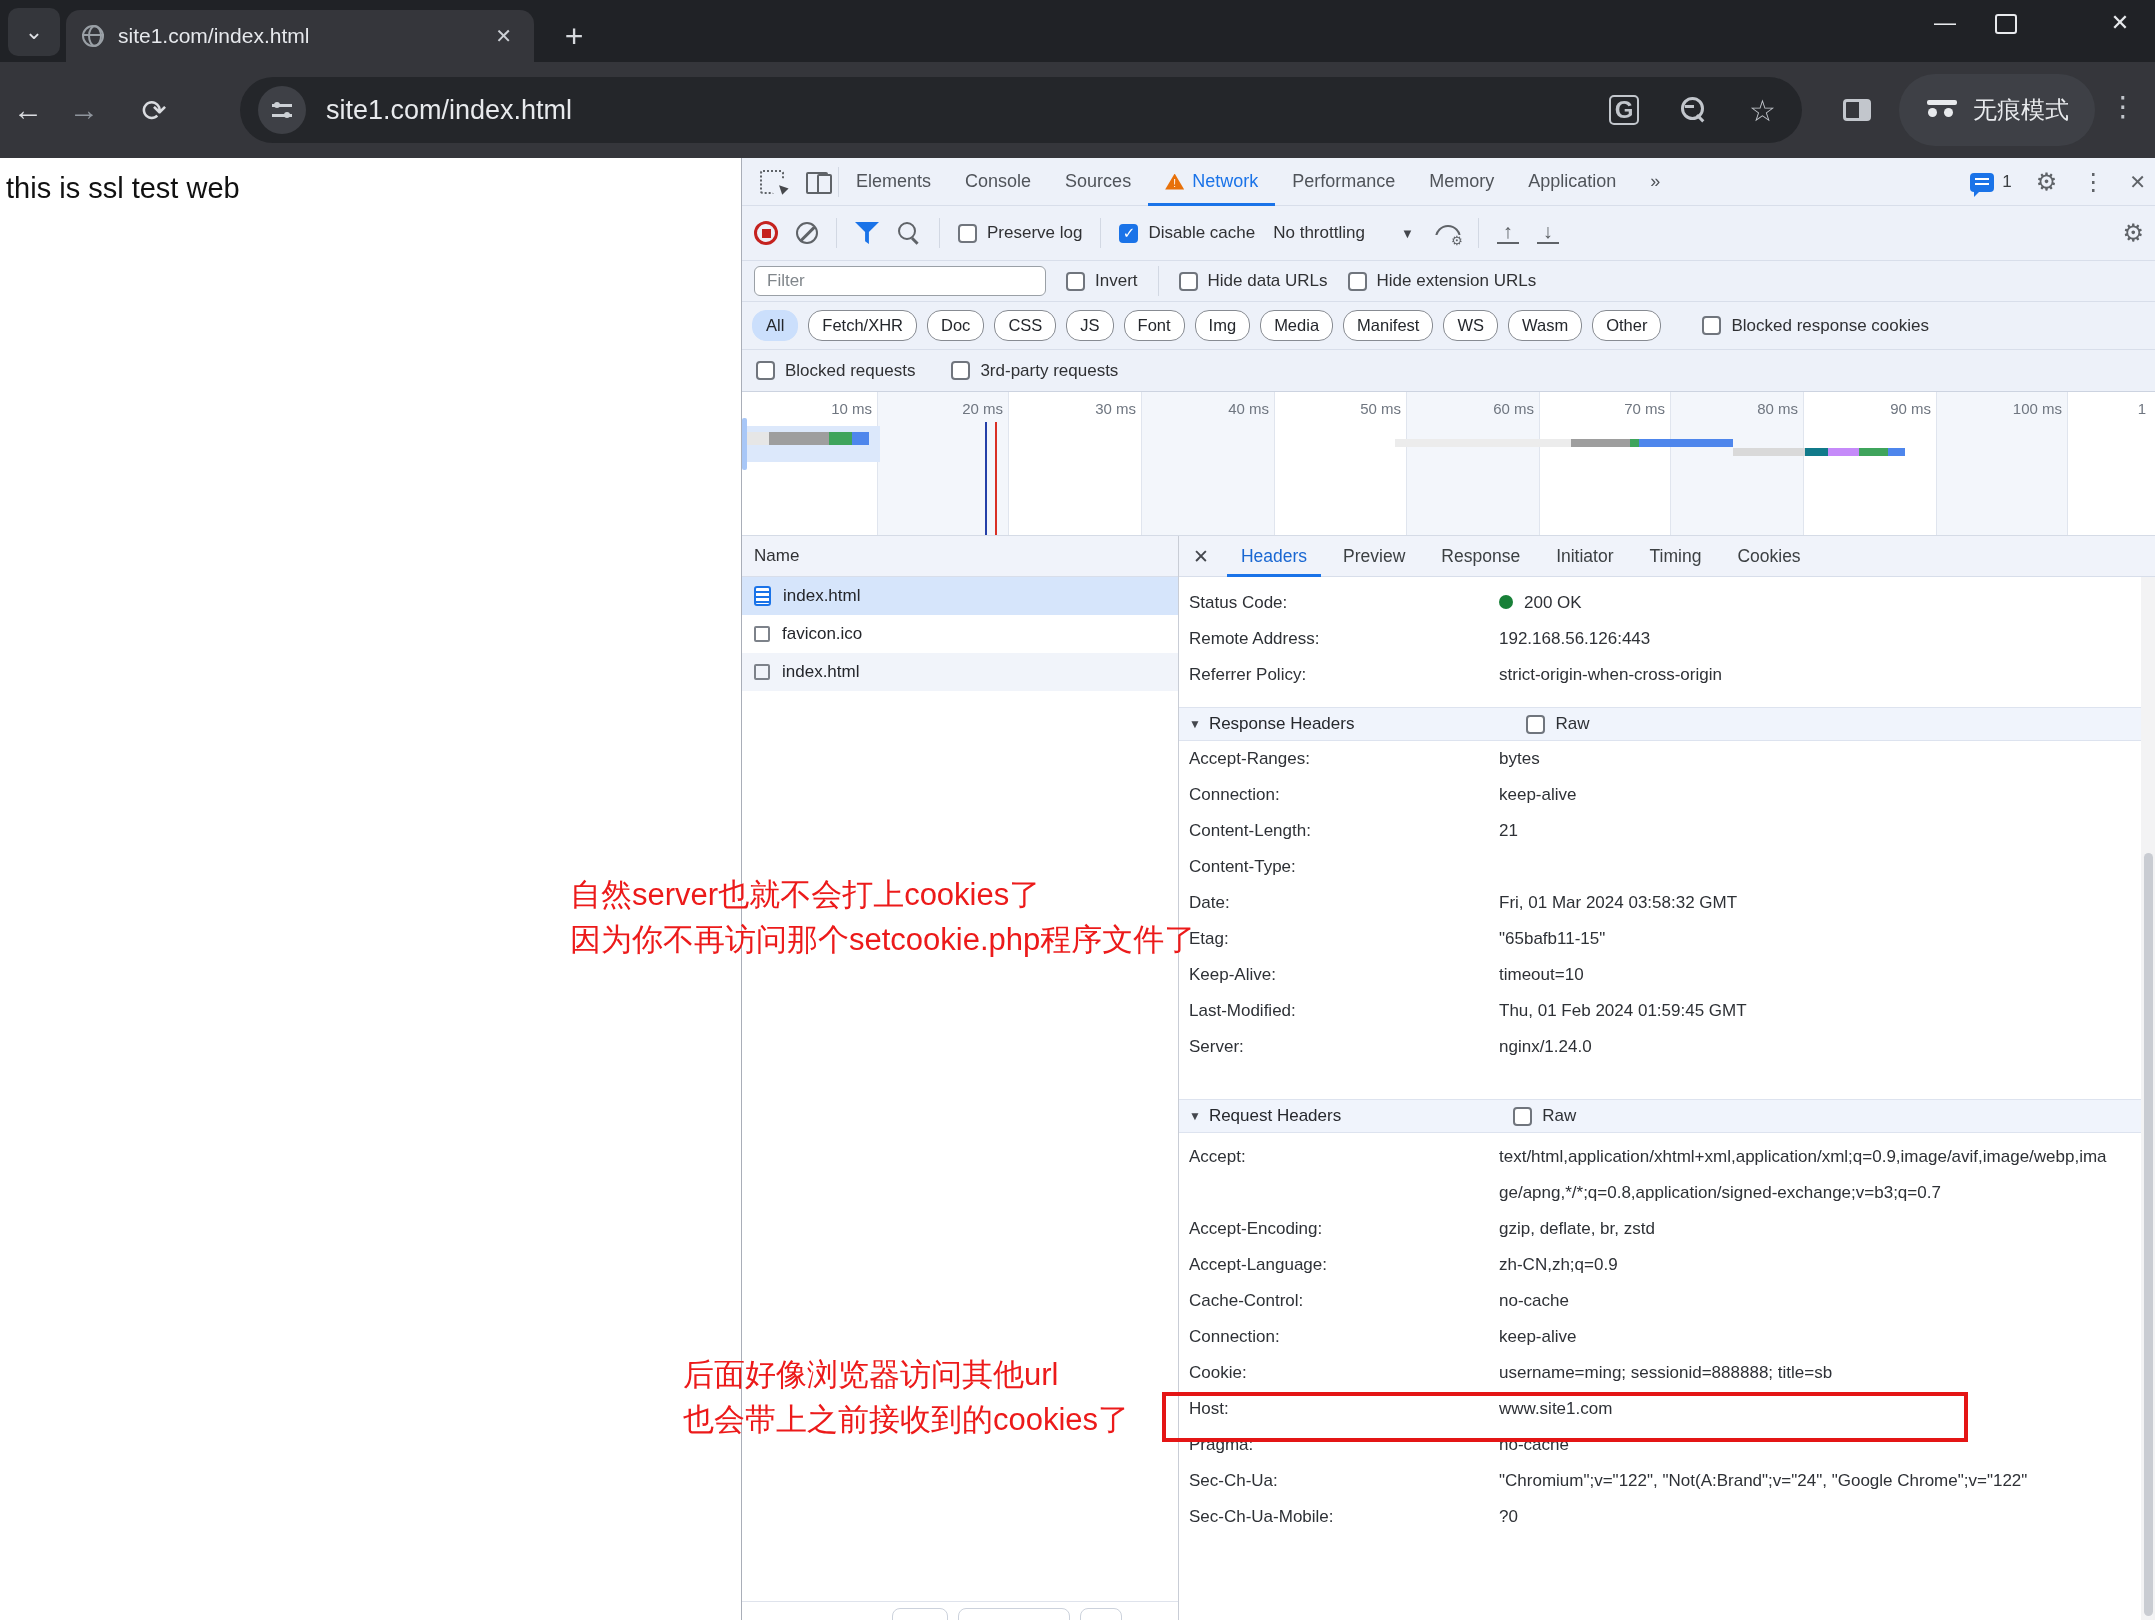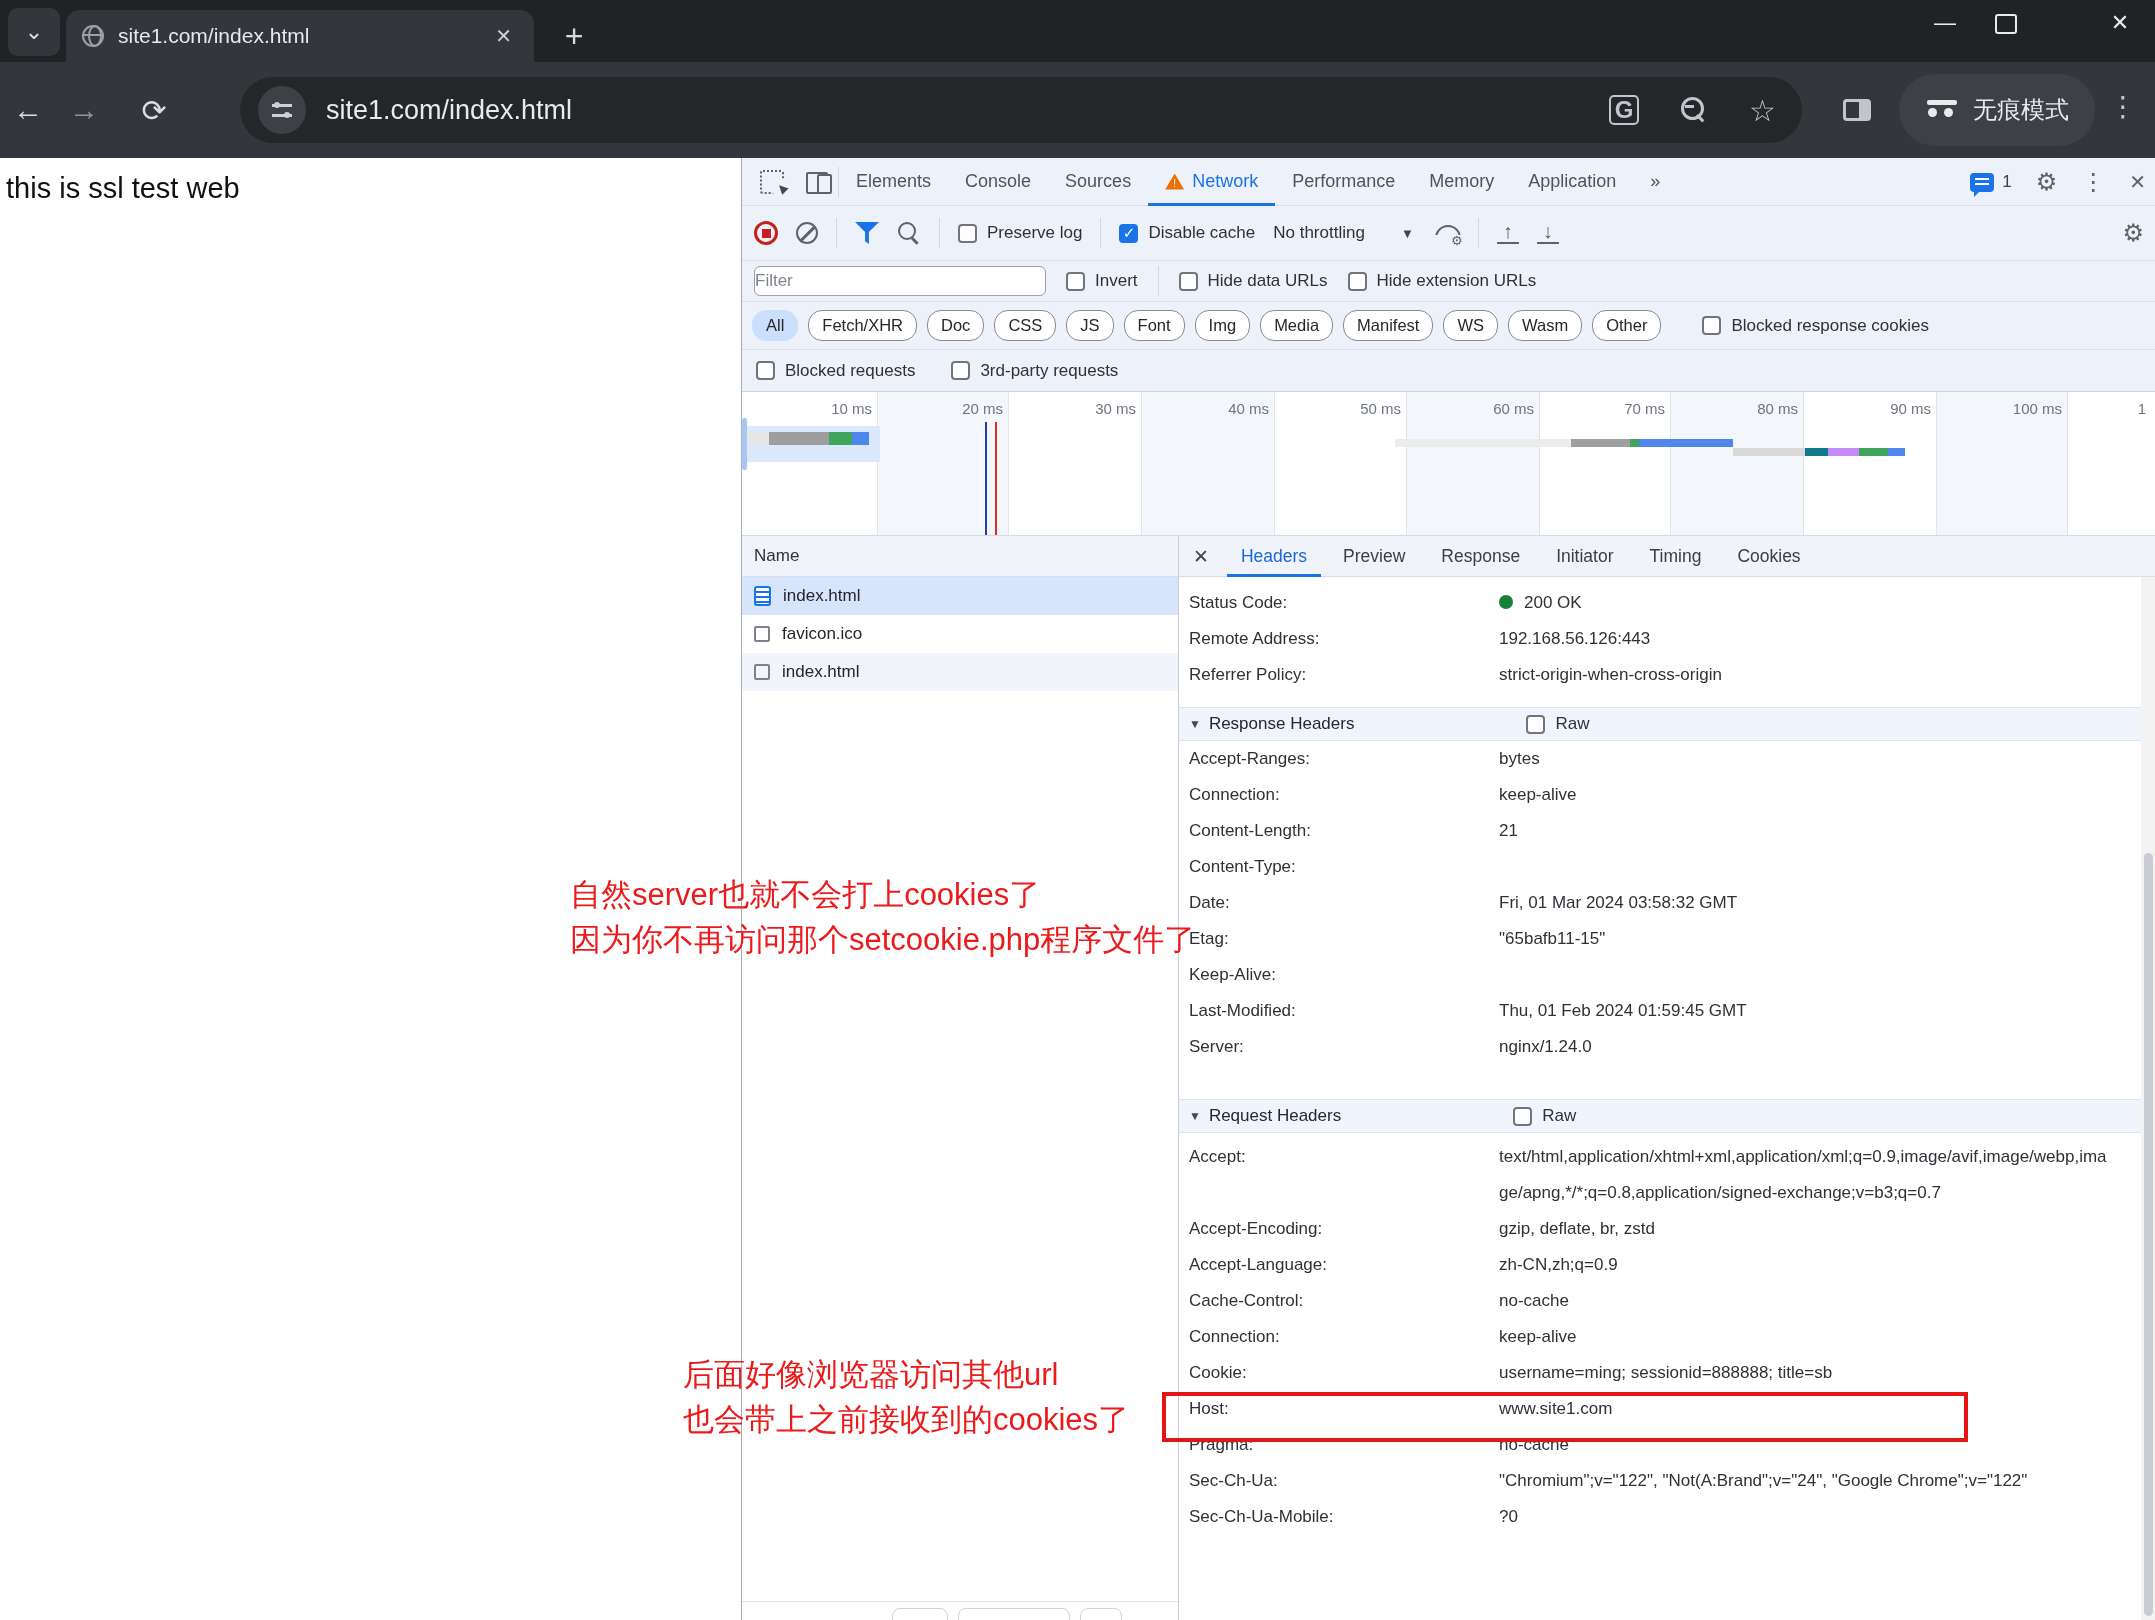--- a/index.html
+++ b/index.html
@@ -97,21 +97,21 @@
   .ctl-item { display:flex; align-items:center; gap:10px; color:#303134; white-space:nowrap; }
   .ddarrow { font-size:13px; color:#44474d; margin-left:26px; }
   .i-signal { position:relative; width:28px; height:22px; }
   .i-signal::before { content:""; position:absolute; left:3px; top:3px; width:22px; height:22px; border:2.5px solid #5f6368; border-radius:50%; clip-path:polygon(0 0,100% 0,100% 38%,0 38%); }
   .i-signal::after { content:"⚙"; position:absolute; right:-3px; bottom:-4px; font-size:13px; color:#5f6368; }
   .i-arr { position:relative; color:#5f6368; font-size:20px; line-height:18px; width:22px; text-align:center; border-bottom:2.5px solid #5f6368; padding-bottom:2px; }
   .net-right { position:absolute; right:12px; display:flex; }
 
   .dt-filter { top:103px; height:41px; padding:0 12px; gap:20px; }
   .filter-input { width:292px; height:30px; border:1px solid #9aa0a6; border-radius:6px; background:#fff;
-                  font-size:17px; padding:0 0; color:#202124; font-family:inherit; outline:none; }
+                  font-size:17px; padding:0 12px; color:#202124; font-family:inherit; outline:none; }
   .filter-input::placeholder { color:#80868b; }
 
   .dt-chips { top:144px; height:48px; padding:0 10px; gap:10px; }
   .chip { border:1px solid #878b92; border-radius:14px; background:#fff; padding:5px 13px; font-size:16.5px; color:#24272c; white-space:nowrap; }
   .chip.active { background:#cbdffc; border-color:#cbdffc; }
   .dt-more { top:192px; height:42px; padding:0 14px; gap:36px; border-bottom:1px solid #ccd3e0; }
 
   .timeline { position:absolute; left:0; top:234px; width:1414px; height:144px; background:#fff; border-bottom:1px solid #d5dbe6; overflow:hidden; }
   .tl-stripe { position:absolute; top:0; bottom:0; background:#f3f6fb; }
   .tl-line { position:absolute; top:0; bottom:0; width:1px; background:#e0e5ee; }
@@ -432,20 +432,21 @@
       <div class="kv">
           <span class="k">Date:</span>
           <span class="v">Fri, 01 Mar 2024 03:58:32 GMT</span>
         </div>
       <div class="kv">
           <span class="k">Etag:</span>
           <span class="v">"65bafb11-15"</span>
         </div>
       <div class="kv">
           <span class="k">Keep-Alive:</span>
+          <span class="v">timeout=10</span>
         </div>
       <div class="kv">
           <span class="k">Last-Modified:</span>
           <span class="v">Thu, 01 Feb 2024 01:59:45 GMT</span>
         </div>
       <div class="kv">
           <span class="k">Server:</span>
           <span class="v">nginx/1.24.0</span>
         </div>
       <div style="height:34px"></div>

